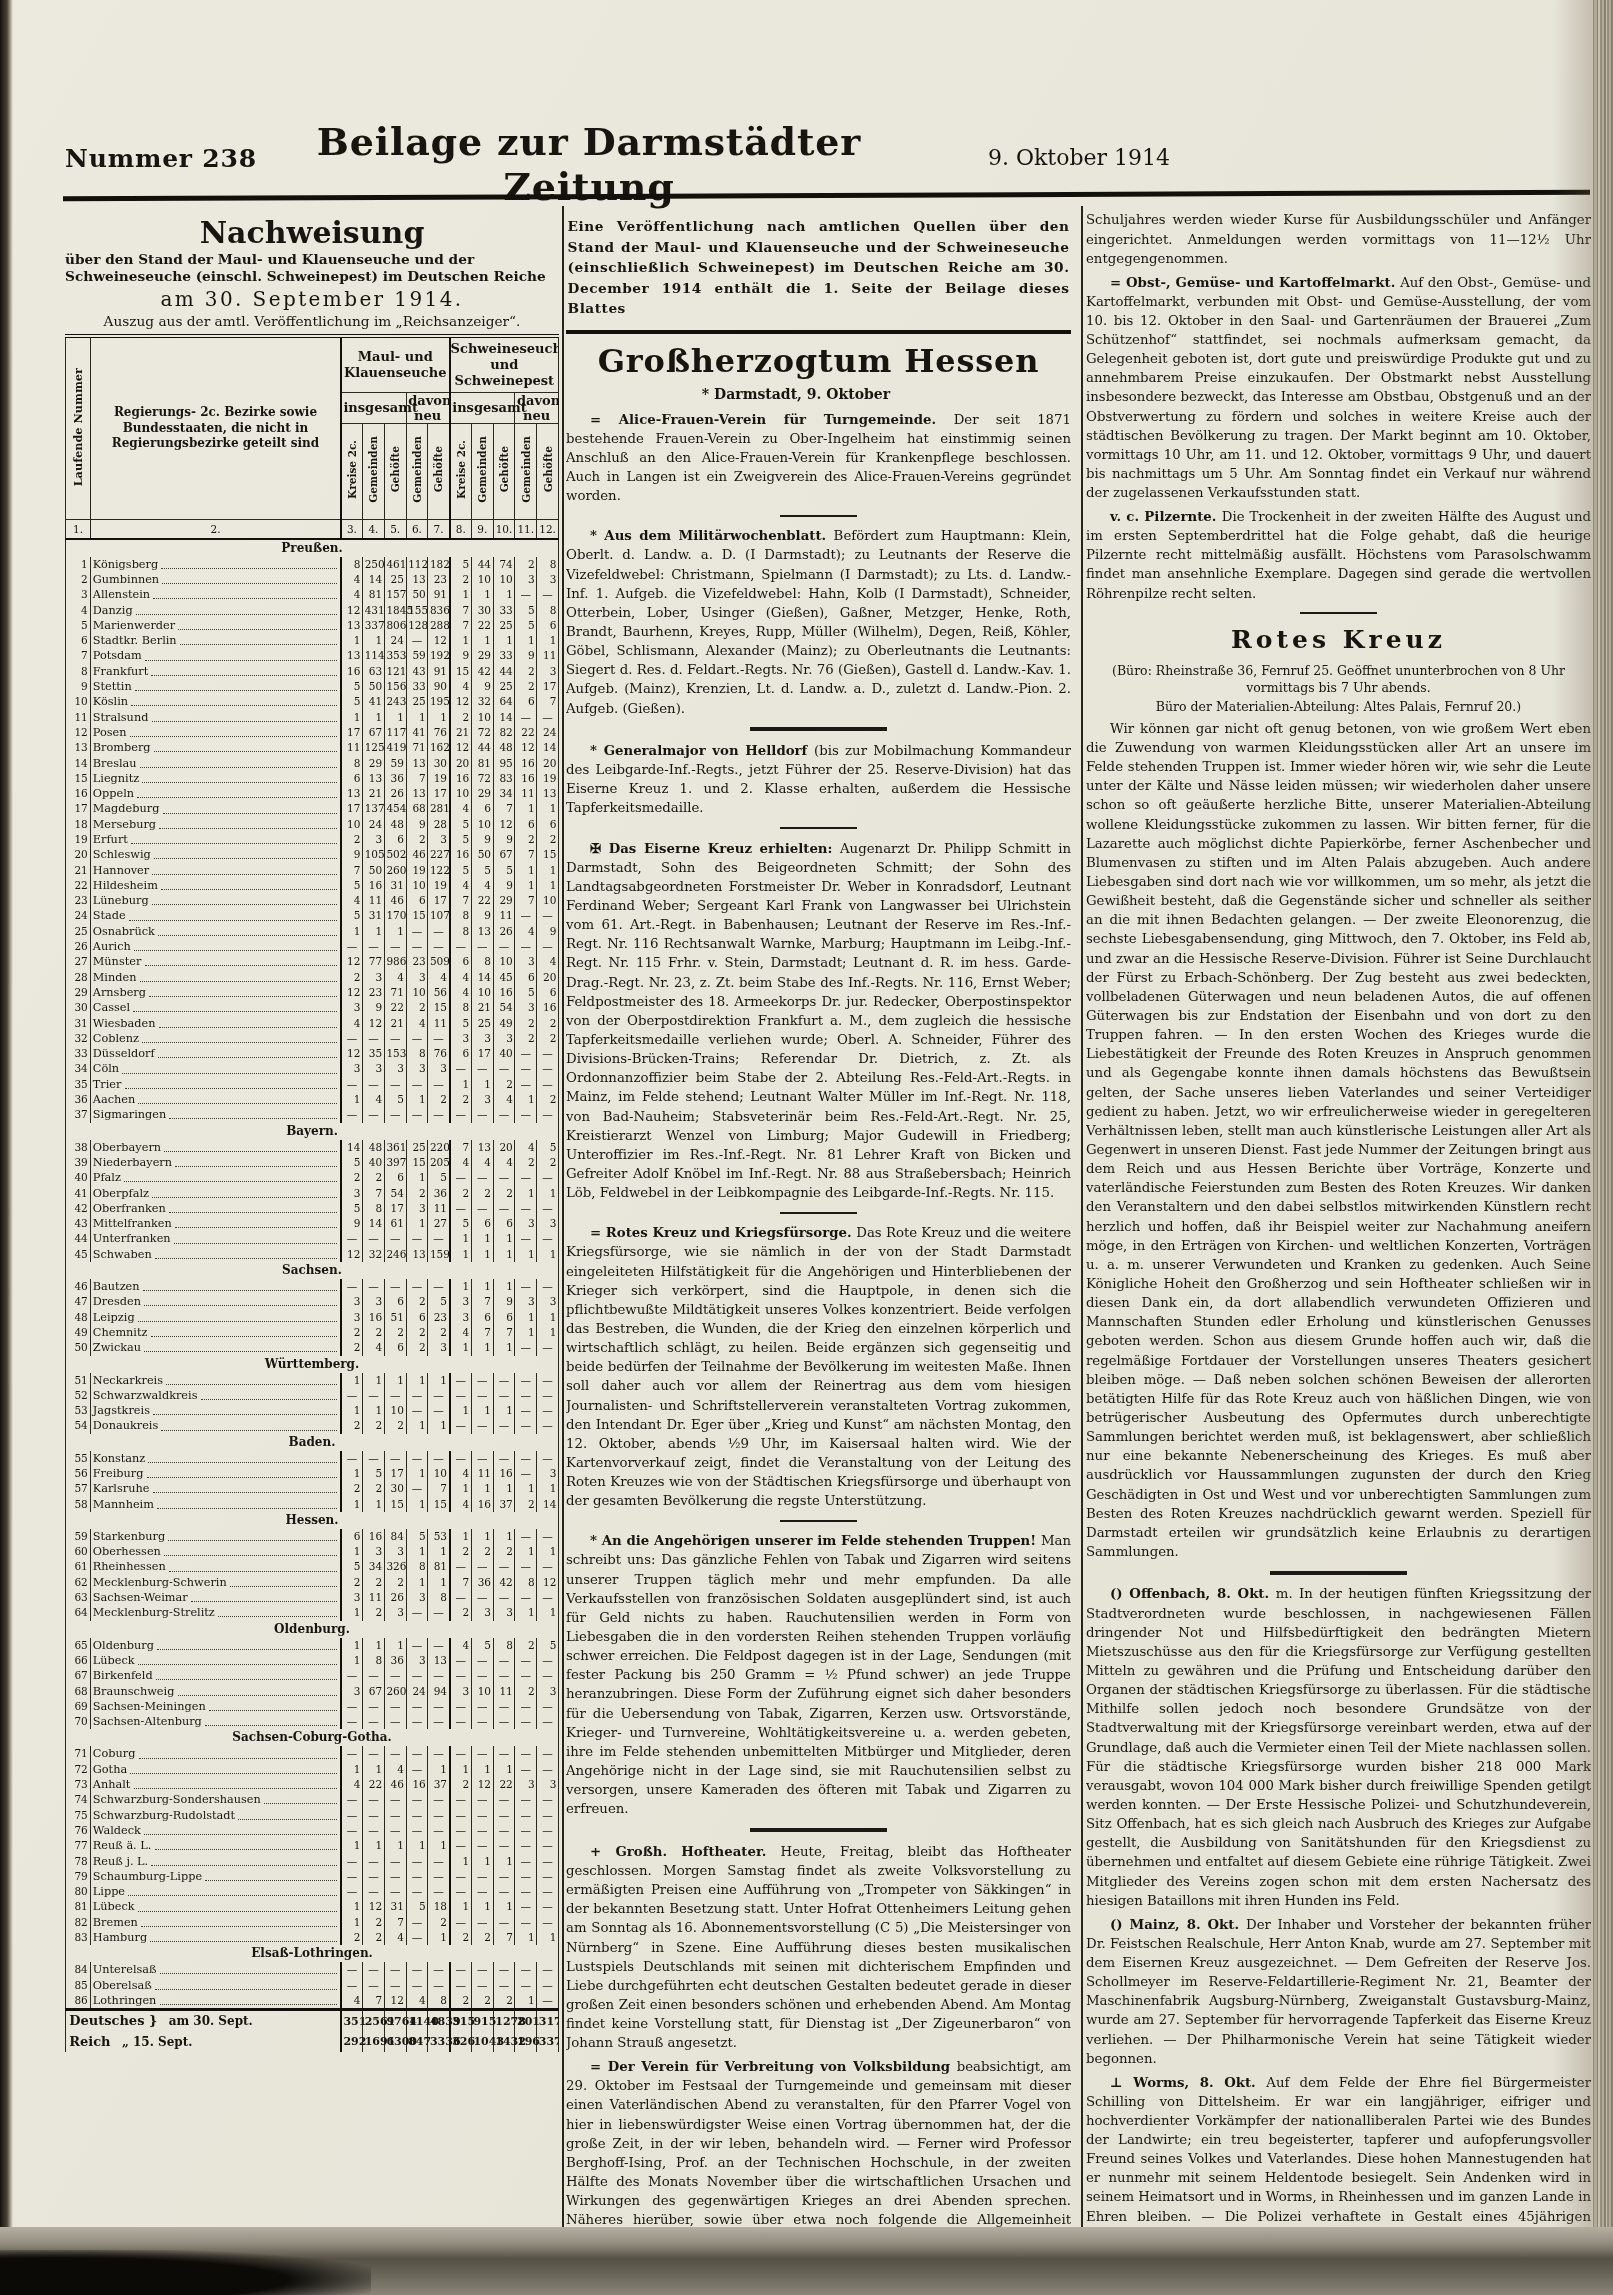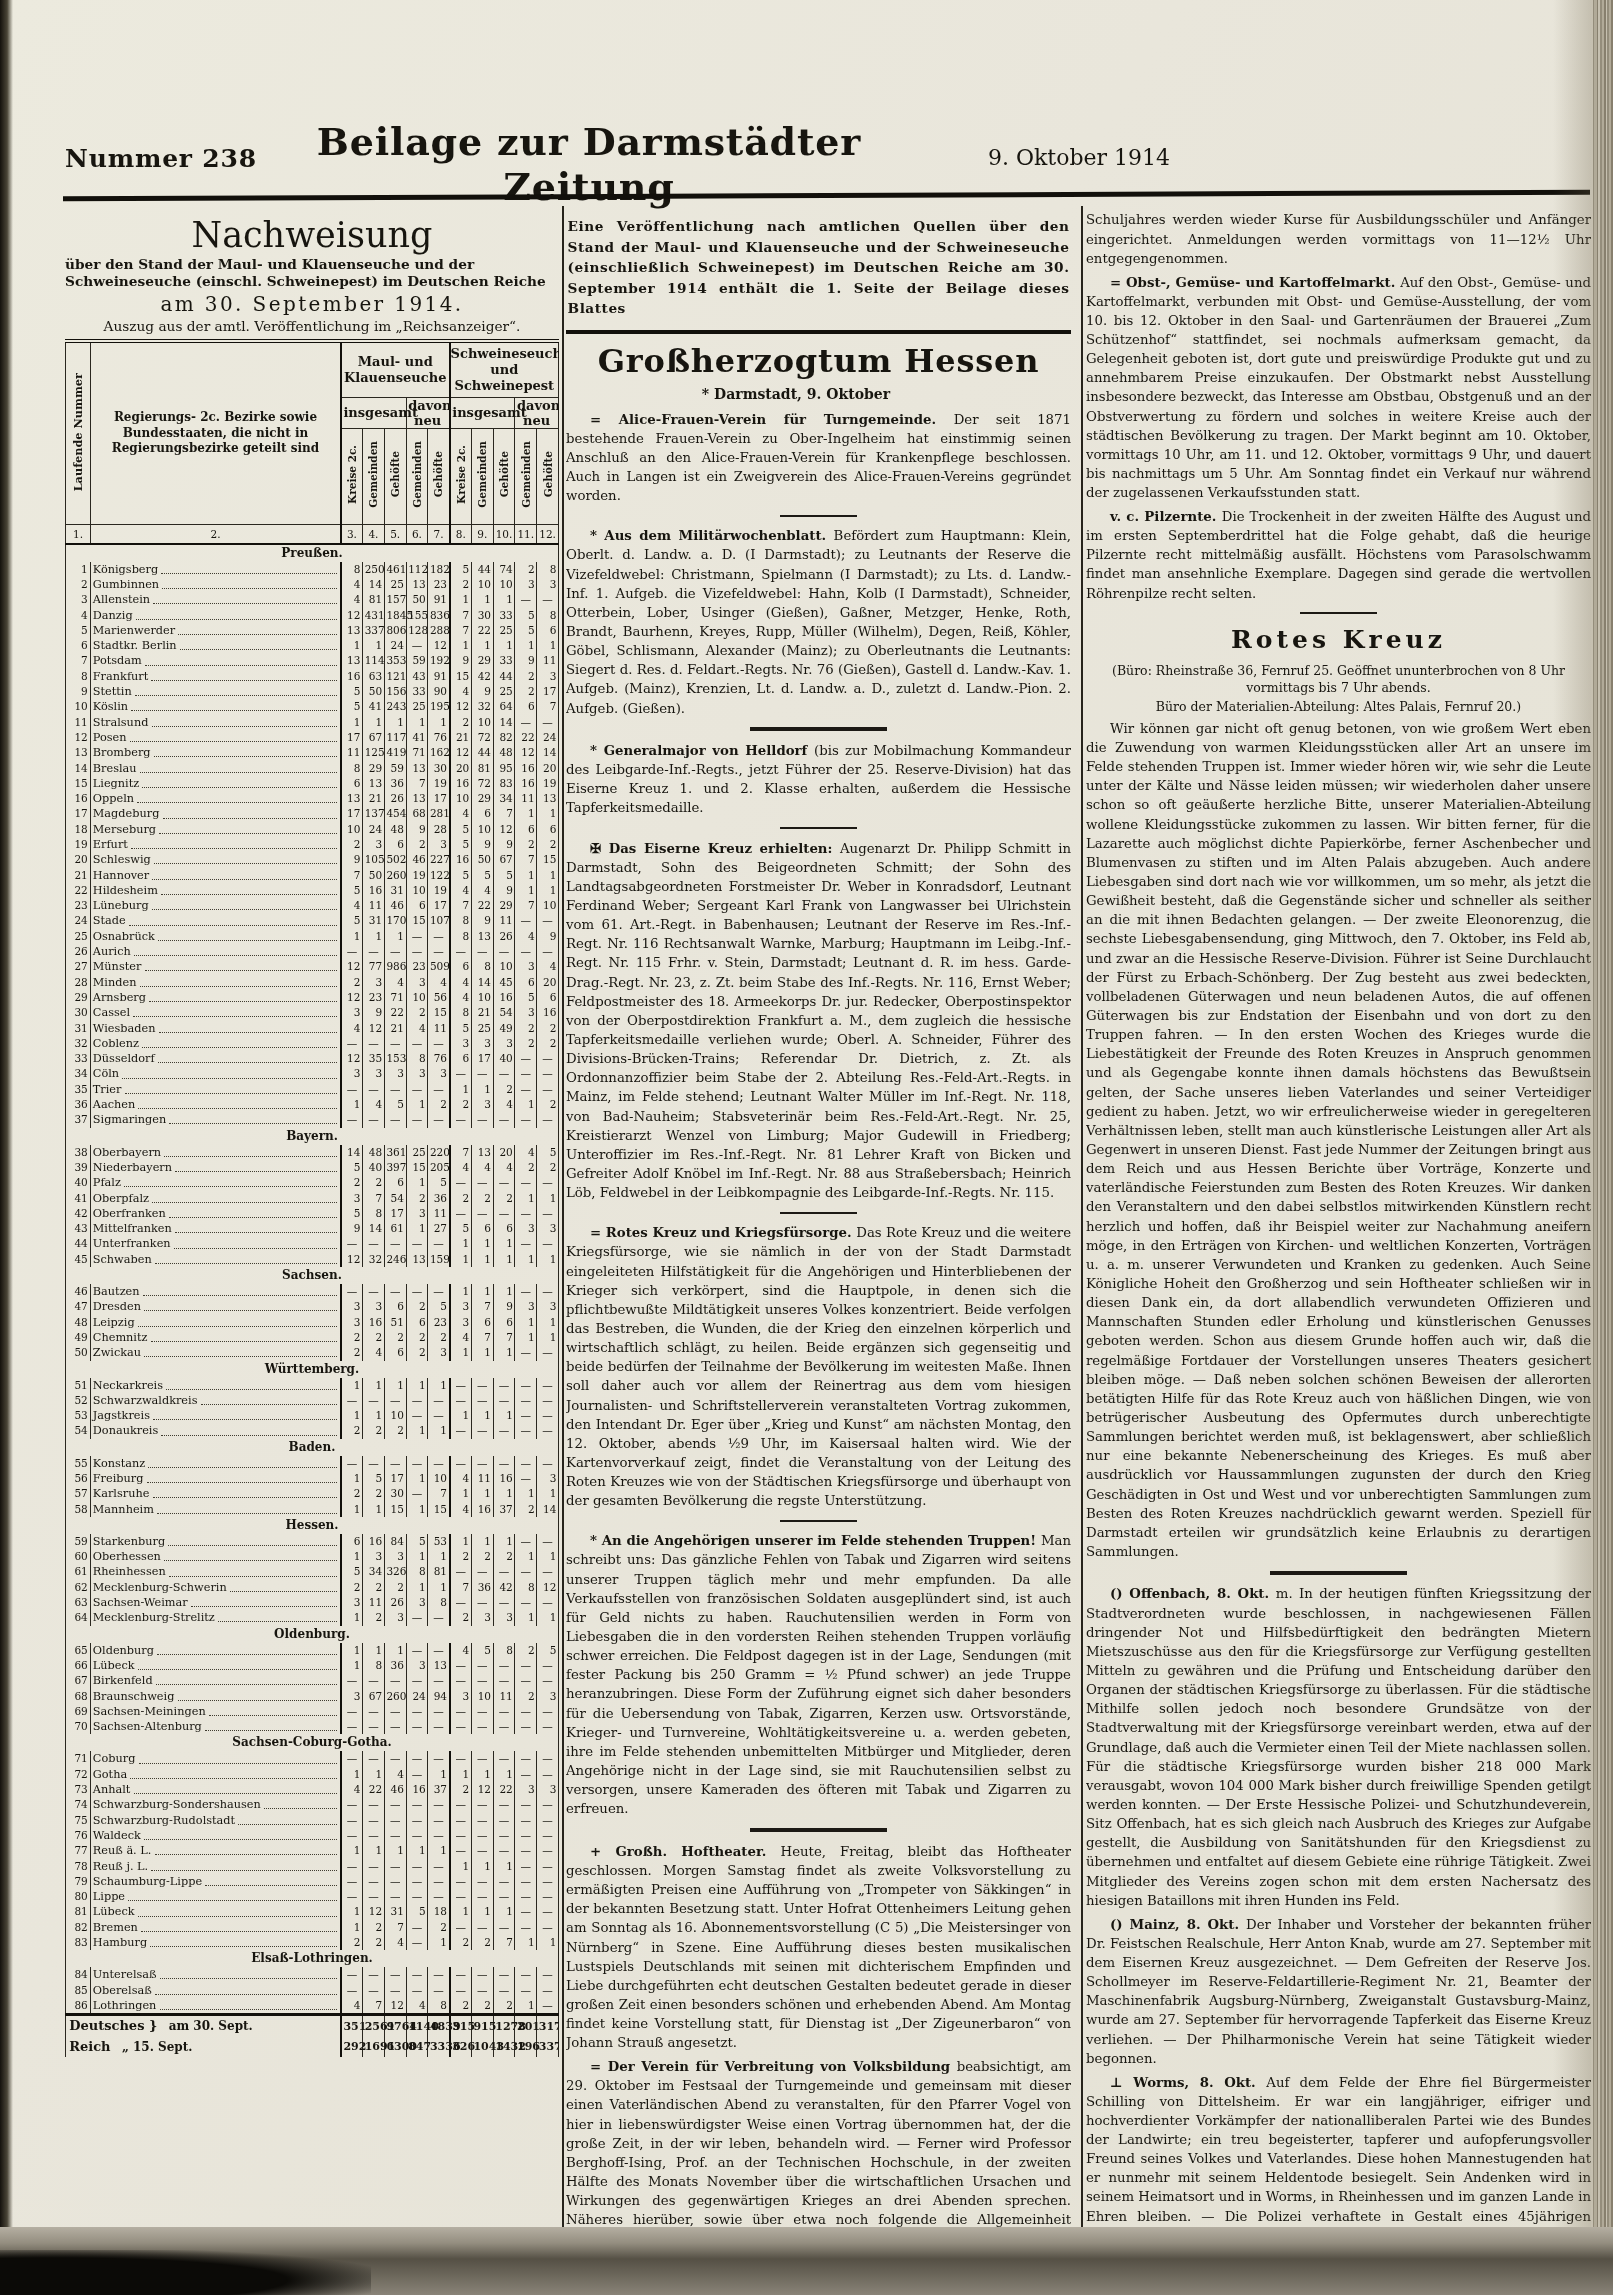--- a/index.html
+++ b/index.html
@@ -14,21 +14,21 @@
   
   .number-label{position:absolute;left:65px;top:144px;font-size:25px;font-weight:bold;letter-spacing:0.8px;}
   .masthead{position:absolute;left:242px;top:119px;width:694px;text-align:center;font-size:38px;font-weight:bold;letter-spacing:0.8px;}
   .date-label{position:absolute;left:928px;top:145px;width:242px;text-align:right;font-size:22px;}
   .rule-main{position:absolute;left:63px;top:193px;width:1527px;height:4.8px;background:#12100b;transform:rotate(-.25deg);}
   
   .vdiv{position:absolute;top:206px;width:1.6px;height:2021px;background:#26231b;}
   .vdiv.d1{left:562px;} .vdiv.d2{left:1081px;}
   
   .left-col{position:absolute;left:65px;top:208px;width:494px;height:1993px;overflow:hidden;}
-  .t-title{margin:6.5px 0 1.6px;text-align:center;font-size:35px;font-weight:normal;}
+  .t-title{margin:6.5px 0 1.6px;text-align:center;font-size:30px;font-weight:bold;}
   .t-sub1{margin:1.6px 0 0;text-align:left;font-size:13.7px;font-weight:bold;line-height:1.25;}
   .t-sub2{margin:1.6px 0 0;text-align:center;font-size:20px;font-weight:normal;letter-spacing:2.4px;}
   .t-sub3{margin:2.4px 0 4.8px;text-align:center;font-size:13.7px;}
   table.disease{width:100%;border-collapse:collapse;table-layout:fixed;}
   table.disease th,table.disease td{border-left:0.8px solid #2a271f;border-right:0.8px solid #2a271f;padding:0 1.6px;}
   table.disease thead th{border-bottom:0.8px solid #2a271f;font-weight:bold;text-align:center;vertical-align:middle;}
   thead tr:first-child th{border-top:4.8px double #12100b;}
   th.hv,td.heavy{border-left:2.4px solid #12100b !important;}
   .h-lfd{width:21px;} .h-bez{width:239px;font-size:12px;line-height:1.3;padding:3.2px 4.8px !important;}
   .h-mks,.h-sss{font-size:13px;line-height:1.25;padding:2.4px 0 !important;}
@@ -1813,21 +1813,21 @@
             <td class="val">1043</td>
             <td class="val">1432</td>
             <td class="val">196</td>
             <td class="val">337</td>
           </tr>
         </tfoot>
     </table>
   </div>
 
   <div class="art-col mid-col">
-      <p class="notice">Eine Veröffentlichung nach amtlichen Quellen über den Stand der Maul- und Klauenseuche und der Schweineseuche (einschließlich Schweinepest) im Deutschen Reiche am 30. September 1914 enthält die 1. Seite der Beilage dieses Blattes</p>
+      <p class="notice">Eine Veröffentlichung nach amtlichen Quellen über den Stand der Maul- und Klauenseuche und der Schweineseuche (einschließlich Schweinepest) im Deutschen Reiche am 30. December 1914 enthält die 1. Seite der Beilage dieses Blattes</p>
       <div class="rule-full"></div>
       <h2 class="col-headline big">Großherzogtum Hessen</h2>
       <p class="dateline">* Darmstadt, 9. Oktober</p>
       <p class="para"><span class="lead">= Alice-Frauen-Verein für Turngemeinde. </span>Der seit 1871 bestehende Frauen-Verein zu Ober-Ingelheim hat einstimmig seinen Anschluß an den Alice-Frauen-Verein für Krankenpflege beschlossen. Auch in Langen ist ein Zweigverein des Alice-Frauen-Vereins gegründet worden.</p>
       <div class="art-rule"></div>
       <p class="para"><span class="lead">* Aus dem Militärwochenblatt. </span>Befördert zum Hauptmann: Klein, Oberlt. d. Landw. a. D. (I Darmstadt); zu Leutnants der Reserve die Vizefeldwebel: Christmann, Spielmann (I Darmstadt); zu Lts. d. Landw.-Inf. 1. Aufgeb. die Vizefeldwebel: Hahn, Kolb (I Darmstadt), Schneider, Otterbein, Lober, Usinger (Gießen), Gaßner, Metzger, Henke, Roth, Brandt, Baurhenn, Kreyes, Rupp, Müller (Wilhelm), Degen, Reiß, Köhler, Göbel, Schlismann, Alexander (Mainz); zu Oberleutnants die Leutnants: Siegert d. Res. d. Feldart.-Regts. Nr. 76 (Gießen), Gastell d. Landw.-Kav. 1. Aufgeb. (Mainz), Krenzien, Lt. d. Landw. a. D., zuletzt d. Landw.-Pion. 2. Aufgeb. (Gießen).</p>
       <div class="art-rule heavy"></div>
       <p class="para"><span class="lead">* Generalmajor von Helldorf </span>(bis zur Mobilmachung Kommandeur des Leibgarde-Inf.-Regts., jetzt Führer der 25. Reserve-Division) hat das Eiserne Kreuz 1. und 2. Klasse erhalten, außerdem die Hessische Tapferkeitsmedaille.</p>
       <div class="art-rule"></div>
       <p class="para"><span class="lead">✠ Das Eiserne Kreuz erhielten: </span>Augenarzt Dr. Philipp Schmitt in Darmstadt, Sohn des Beigeordneten Schmitt; der Sohn des Landtagsabgeordneten Forstmeister Dr. Weber in Konradsdorf, Leutnant Ferdinand Weber; Sergeant Karl Frank von Langwasser bei Ulrichstein vom 61. Art.-Regt. in Babenhausen; Leutnant der Reserve im Res.-Inf.-Regt. Nr. 116 Rechtsanwalt Warnke, Marburg; Hauptmann im Leibg.-Inf.-Regt. Nr. 115 Frhr. v. Stein, Darmstadt; Leutnant d. R. im hess. Garde-Drag.-Regt. Nr. 23, z. Zt. beim Stabe des Inf.-Regts. Nr. 116, Ernst Weber; Feldpostmeister des 18. Armeekorps Dr. jur. Redecker, Oberpostinspektor von der Oberpostdirektion Frankfurt a. M., dem zugleich die hessische Tapferkeitsmedaille verliehen wurde; Oberl. A. Schneider, Führer des Divisions-Brücken-Trains; Referendar Dr. Dietrich, z. Zt. als Ordonnanzoffizier beim Stabe der 2. Abteilung Res.-Feld-Art.-Regts. in Mainz, im Felde stehend; Leutnant Walter Müller im Inf.-Regt. Nr. 118, von Bad-Nauheim; Stabsveterinär beim Res.-Feld-Art.-Regt. Nr. 25, Kreistierarzt Wenzel von Limburg; Major Gudewill in Friedberg; Unteroffizier im Res.-Inf.-Regt. Nr. 81 Lehrer Kraft von Bicken und Gefreiter Adolf Knöbel im Inf.-Regt. Nr. 88 aus Straßebersbach; Heinrich Löb, Feldwebel in der Leibkompagnie des Leibgarde-Inf.-Regts. Nr. 115.</p>

